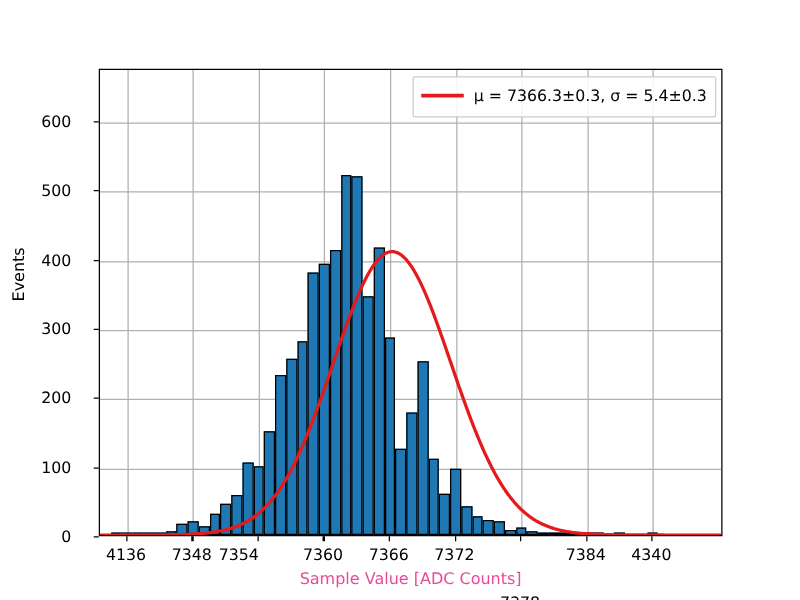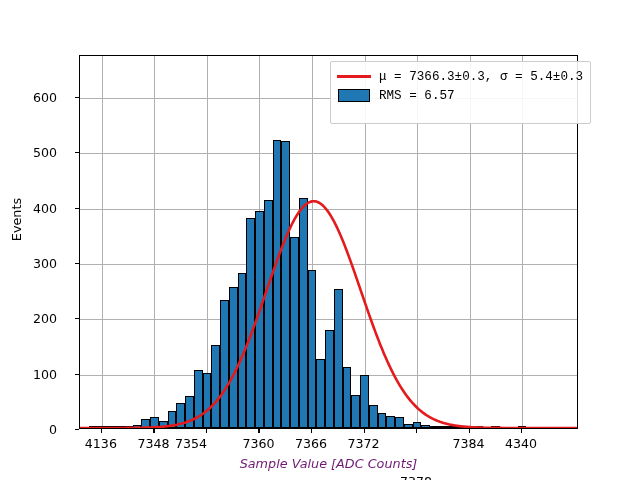--- a/index.html
+++ b/index.html
@@ -95,44 +95,42 @@
     white-space: nowrap;
     transform: translateX(-50%);
   }
   #xlabel {
     position: absolute;
     left: 79px;
     width: 499px;
     top: 456px;
     text-align: center;
     font-size: 12.8px;
-    color: #701a75;
-    font-style: italic;
+    color: #ec4899;
   }
   #ylabel {
     position: absolute;
     left: -74px;
     top: 212px;
     width: 180px;
     text-align: center;
     font-size: 12.8px;
     color: #000000;
     transform: rotate(-90deg);
   }
   
   #legend {
     position: absolute;
     left: 330px;
     top: 61px;
     border: 1px solid #cccccc;
     background: rgba(255,255,255,0.88);
     border-radius: 2px;
-    padding: 5px 7px 18px 6px;
-    box-sizing: border-box;
-    font-family: Liberation Mono, monospace;
+    padding: 5px 7px 7px 6px;
+    box-sizing: border-box;
   }
   .legend-row {
     display: flex;
     align-items: center;
     height: 19px;
   }
   .legend-key {
     width: 34px;
     height: 14px;
     margin-right: 8px;
@@ -277,21 +275,15 @@
   <div id="xlabel">Sample Value [ADC Counts]</div>
   <div id="ylabel">Events</div>
 
   <div id="legend">
     <div class="legend-row">
       <span class="legend-key">
           <span class="legend-line"></span>
         </span>
       <span class="legend-text">μ = 7366.3±0.3, σ = 5.4±0.3</span>
     </div>
-    <div class="legend-row">
-      <span class="legend-key">
-          <span class="legend-patch"></span>
-        </span>
-      <span class="legend-text">RMS = 6.57</span>
-    </div>
   </div>
 
 </div>
 
 </body></html>

